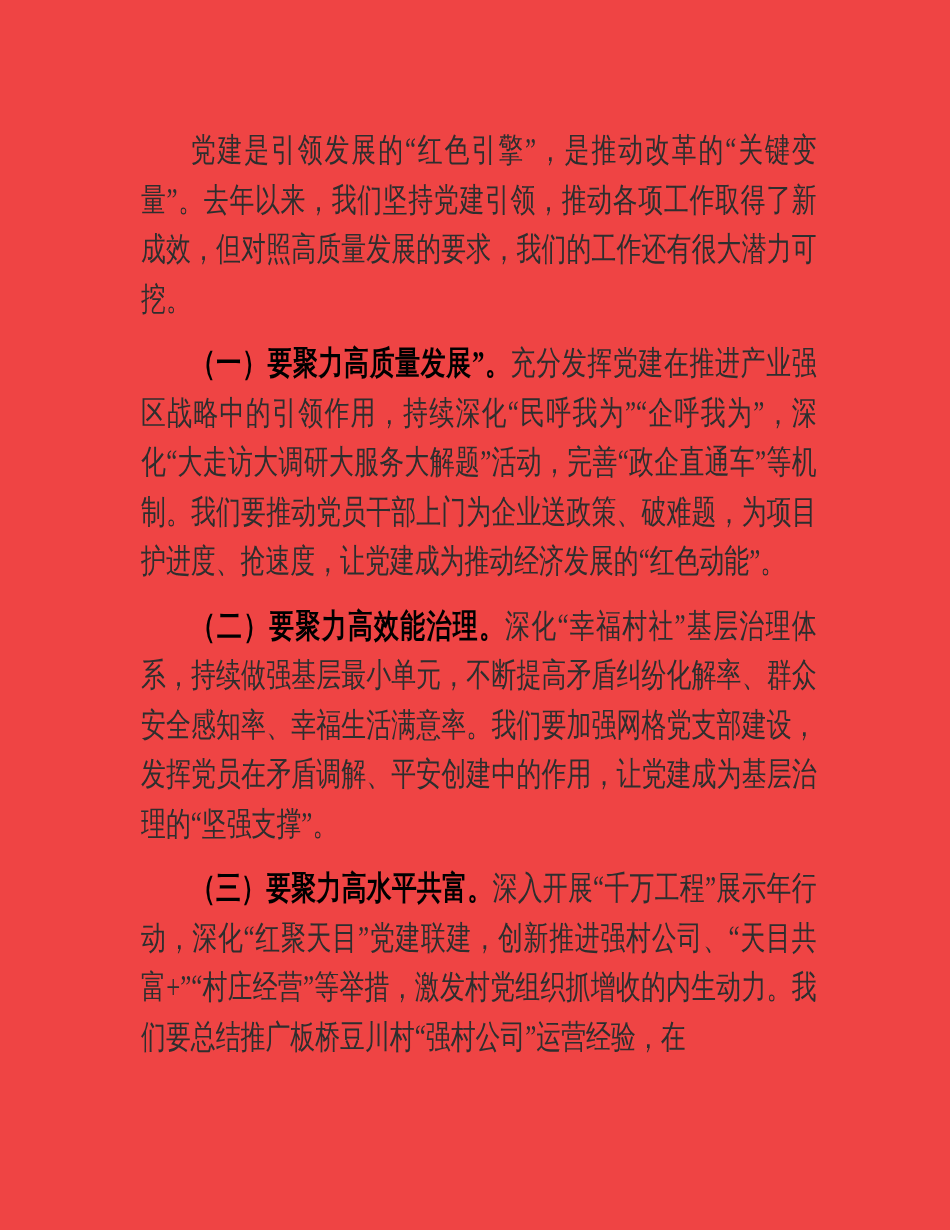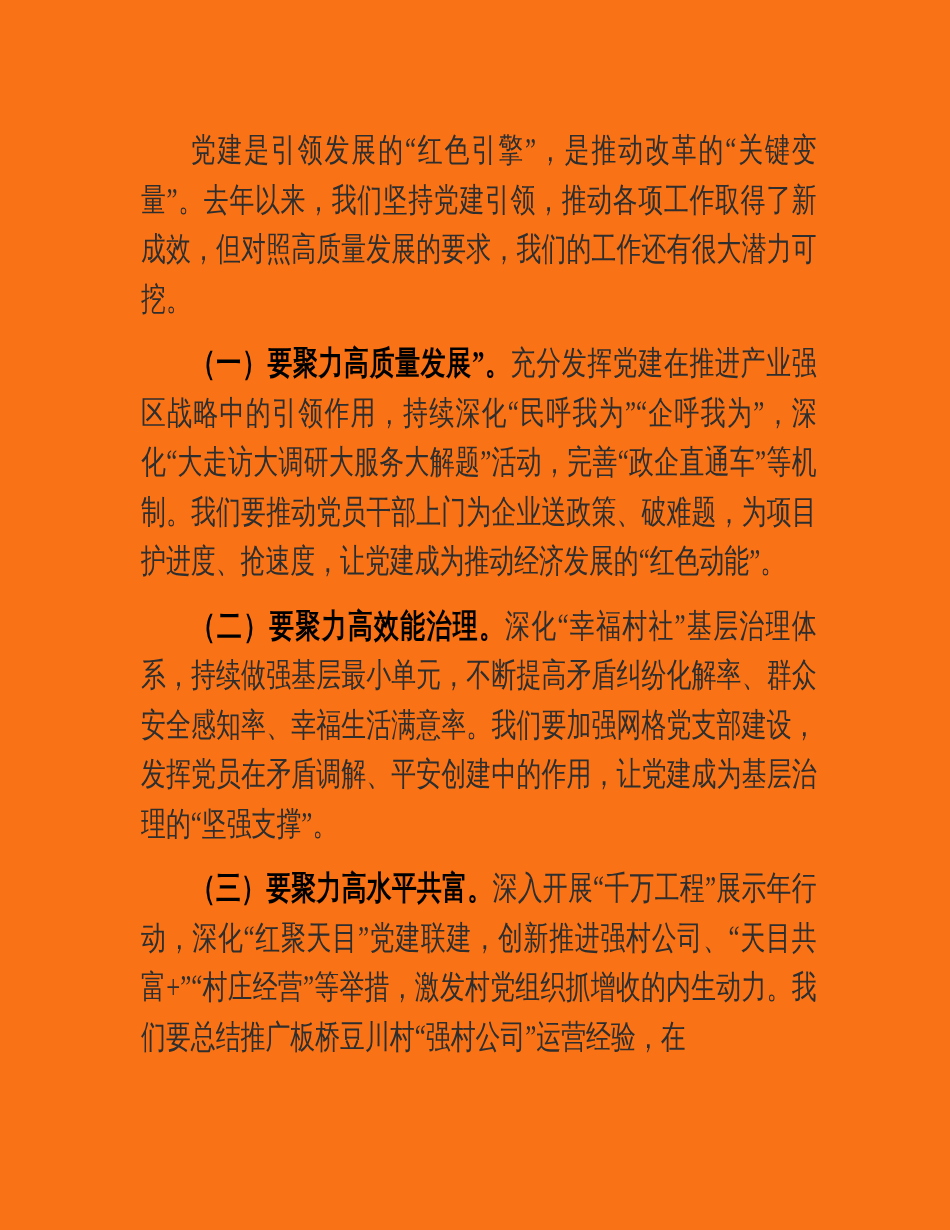--- a/index.html
+++ b/index.html
@@ -4,21 +4,21 @@
 <style>
   html, body {
     margin: 0;
     padding: 0;
     background: #ffffff;
   }
   .page {
     position: relative;
     width: 950px;
     height: 1230px;
-    background: #f97316;
+    background: #ef4444;
     overflow: hidden;
   }
   .content {
     position: absolute;
     left: 141px;
     top: 126px;
     width: 896px;
     transform: scaleX(0.754);
     transform-origin: 0 0;
     font-family: "Liberation Serif", "DejaVu Serif", serif;

